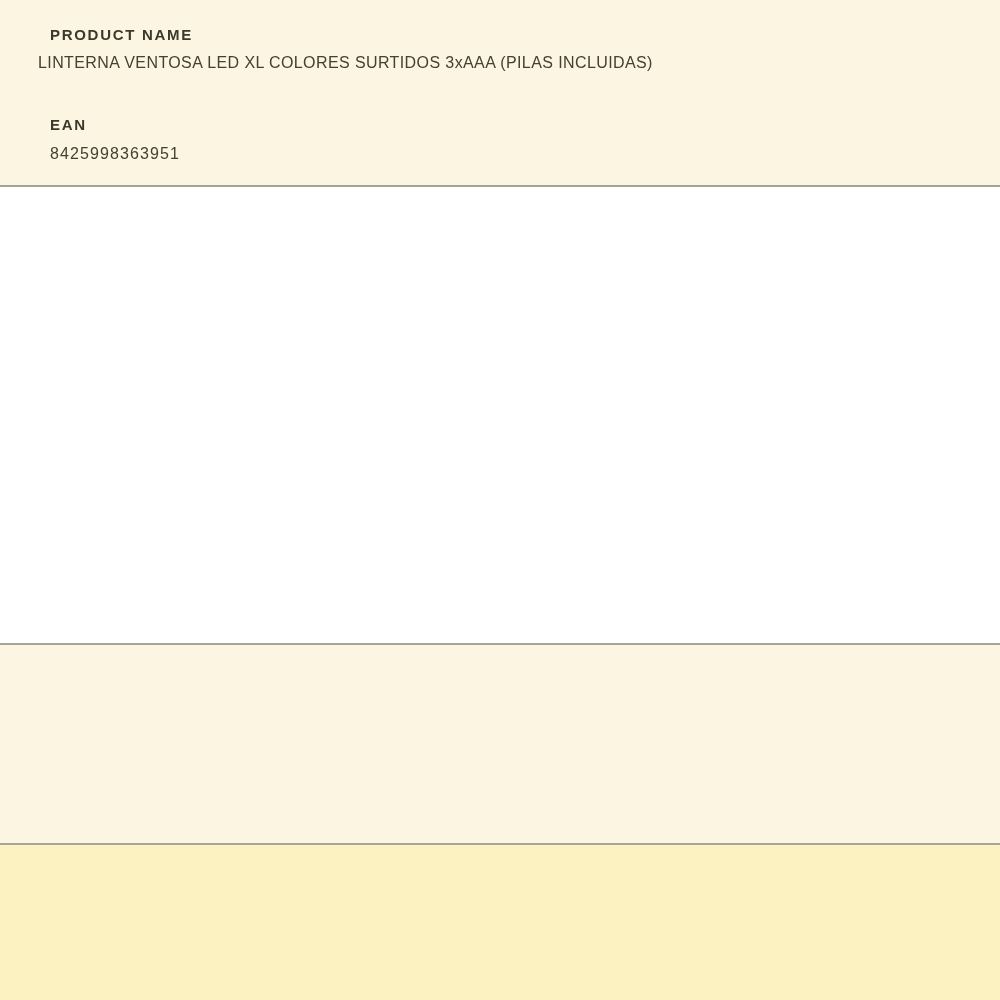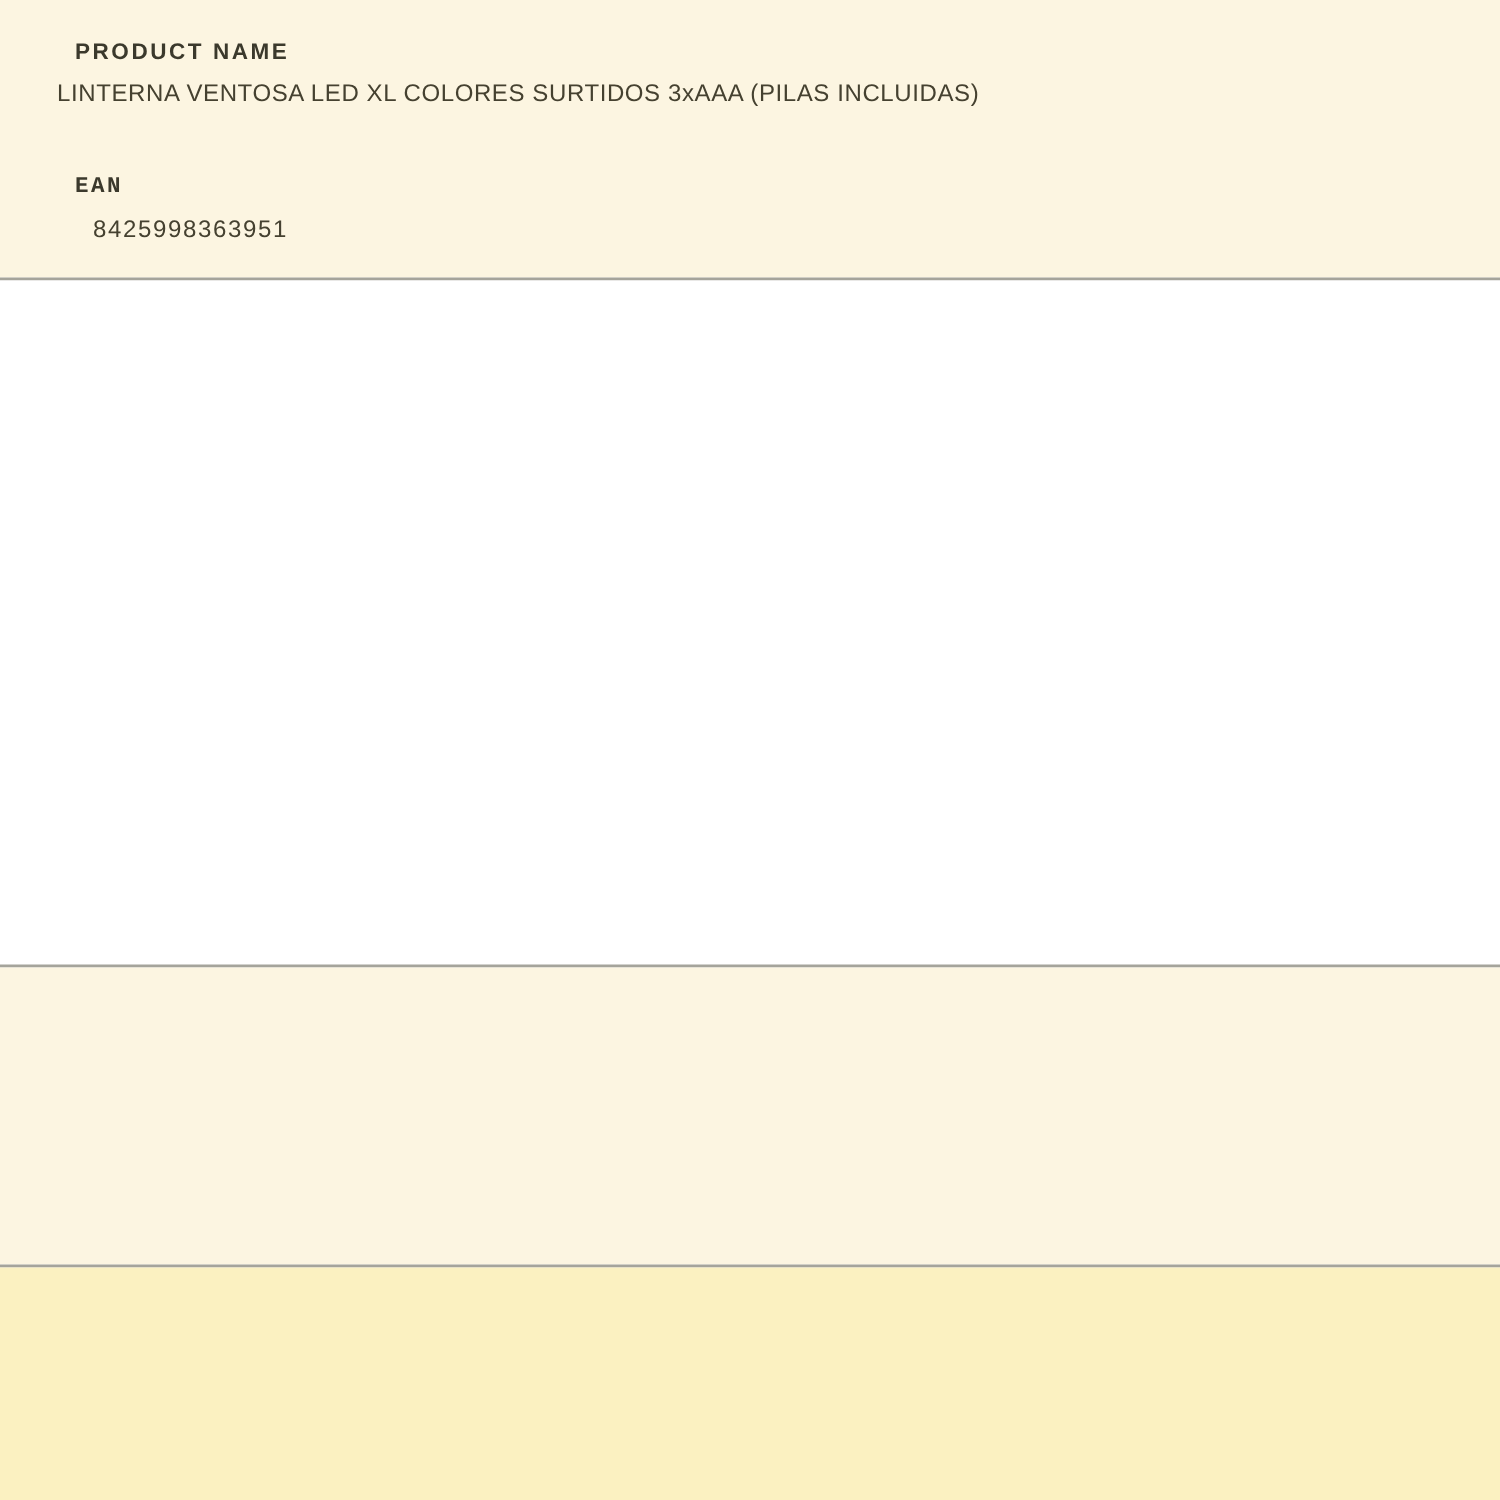--- a/index.html
+++ b/index.html
@@ -46,22 +46,22 @@
     font-weight: 400;
     letter-spacing: 0.4px;
     color: var(--text);
     line-height: 20px;
   }
   .wide-ls { letter-spacing: 1.1px; }
 
   
   .product-label { position: absolute; left: 50px; top: 26px; }
   .product-value { position: absolute; left: 38px; top: 53px; }
-  .ean-label     { position: absolute; left: 50px; top: 116px; font-family: Liberation Mono, monospace; }
-  .ean-value     { position: absolute; left: 62px; top: 144px; text-align: right; }
+  .ean-label     { position: absolute; left: 50px; top: 116px; }
+  .ean-value     { position: absolute; left: 50px; top: 144px; text-align: right; }
 </style>
 </head>
 <body>
 
 <div class="page">
 
   <section class="sec sec-product">
     <div class="label product-label">PRODUCT NAME</div>
     <div class="value product-value">LINTERNA VENTOSA LED XL COLORES SURTIDOS 3xAAA (PILAS INCLUIDAS)</div>
     <div class="label ean-label">EAN</div>

